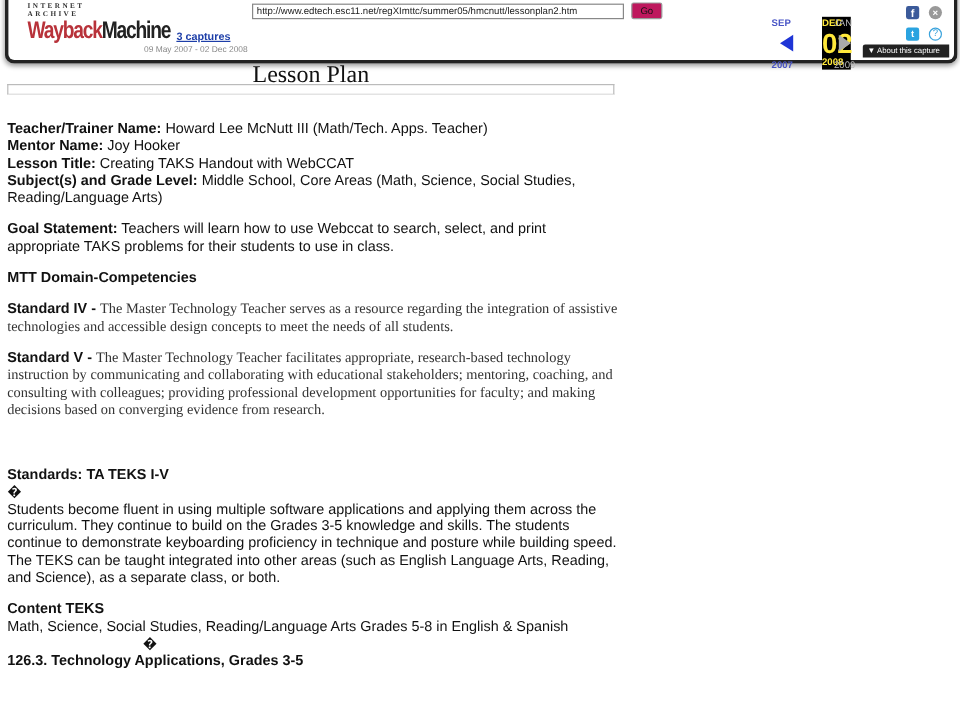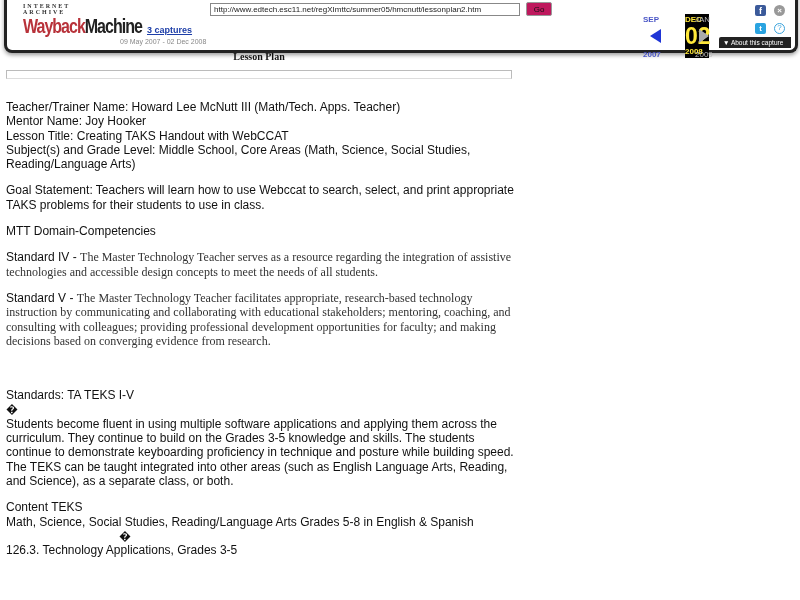--- a/index.html
+++ b/index.html
@@ -48,24 +48,24 @@
   .fb { left: 755px; top: 5px; background: #3b5a9a; }
   .tw { left: 755px; top: 23px; background: #2aa3e0; font-size: 8px; }
   .circ { position: absolute; width: 11px; height: 11px; border-radius: 50%; font-size: 8px; text-align: center; line-height: 11px; box-sizing: border-box; }
   .close { left: 774px; top: 5px; background: #999; color: #fff; font-weight: bold; }
   .help { left: 774px; top: 23px; border: 1.5px solid #3aa3dc; color: #3aa3dc; line-height: 8px; }
   .about {
     position: absolute; left: 719px; top: 37px; width: 72px; height: 11px; background: #222;
     color: #fff; font-size: 6.5px; line-height: 11px; padding-left: 4px; box-sizing: border-box; border-radius: 2px 0 0 0;
   }
   
-  .title { position: absolute; left: 0; top: 51px; width: 518px; text-align: center; font-family: "Liberation Serif", serif; font-weight: bold; font-size: 10px; }
+  .title { position: absolute; left: 0; top: 51px; width: 518px; text-align: center; font-family: "Liberation Serif", serif; font-weight: normal; font-size: 20px; }
   .rule { position: absolute; left: 6px; top: 70px; width: 504px; height: 7px; border: 1px solid #bbb; border-bottom-color: #ddd; }
   .content { position: absolute; left: 6px; top: 100px; width: 510px; font-size: 12px; line-height: 14.3px; }
-  .content b { font-weight: normal; }
+  .content b { font-weight: bold; }
   .content p { margin: 0 0 12px 0; }
   .serif { font-family: "Liberation Serif", serif; font-size: 12px; color: #333; }
   .nm { margin: 0; }
 </style>
 </head>
 <body>
 
 <div class="wb-bar">
   <div class="wb-logo">
     <div class="ia">INTERNET ARCHIVE</div>

